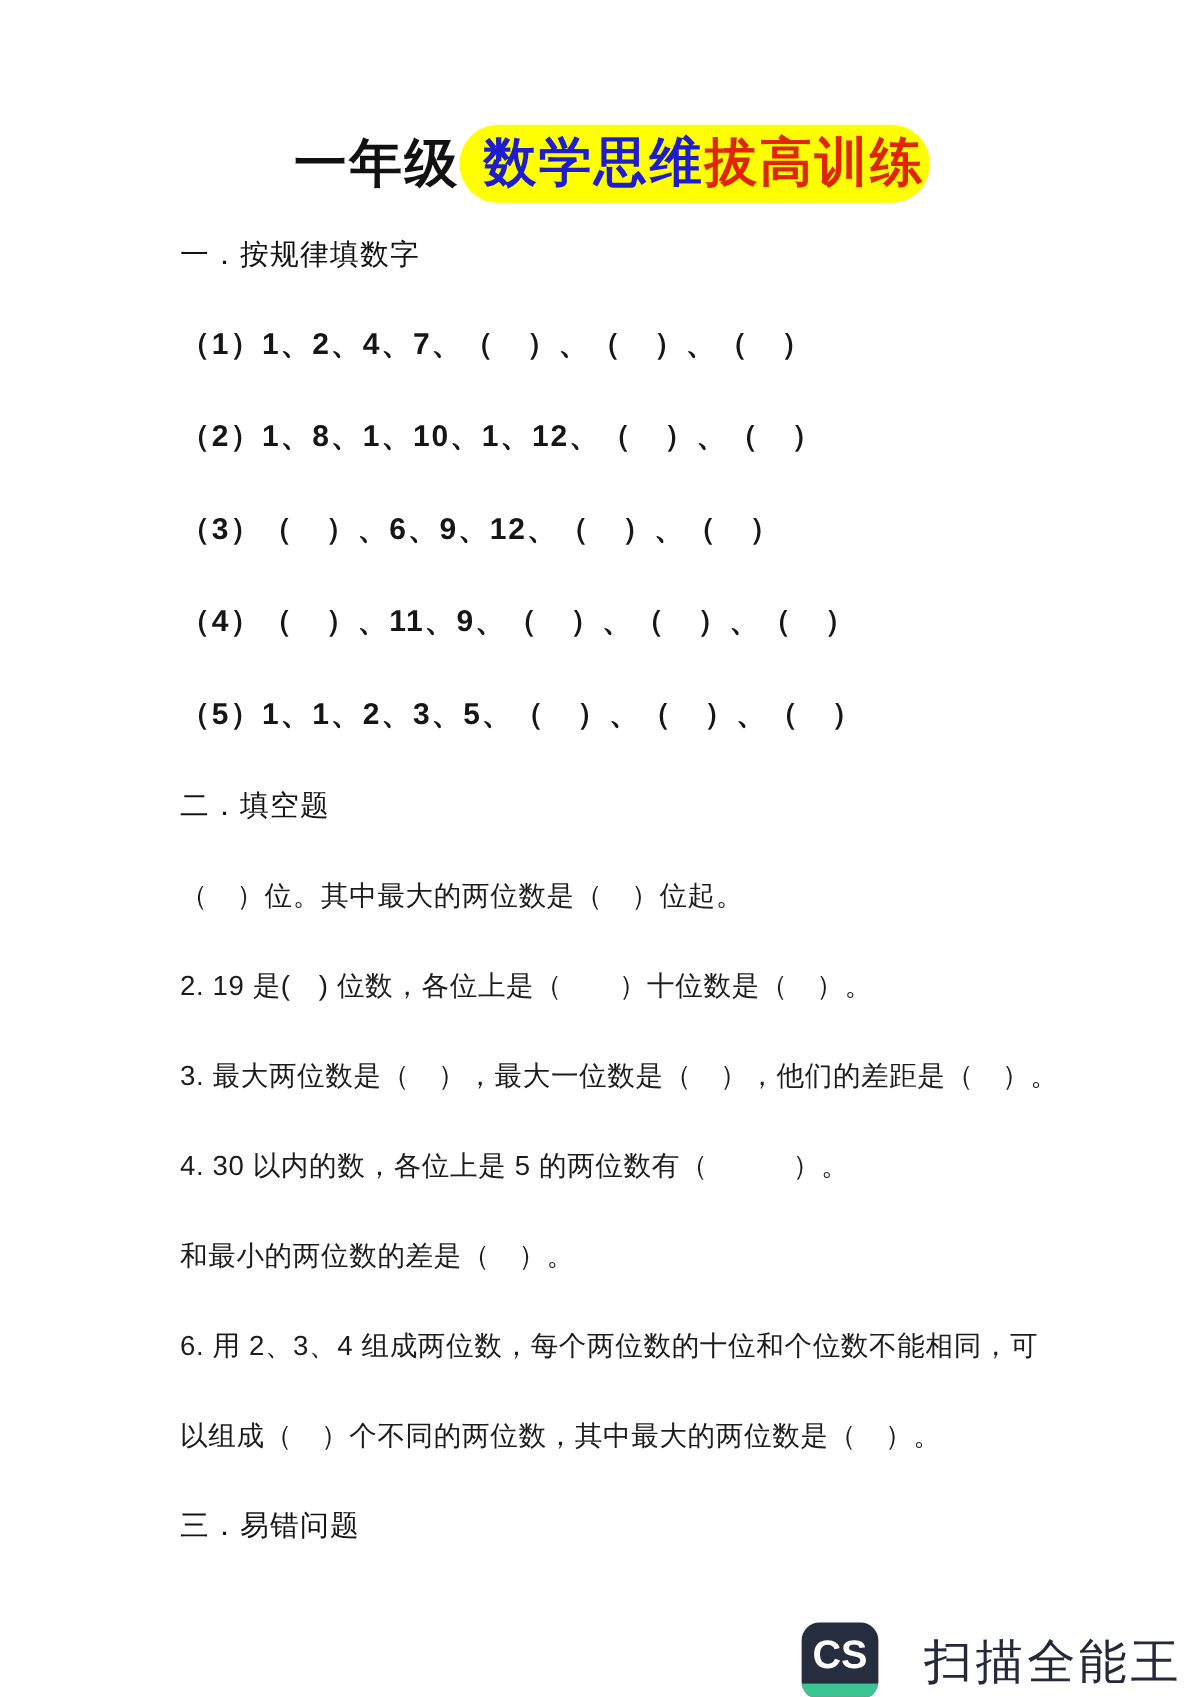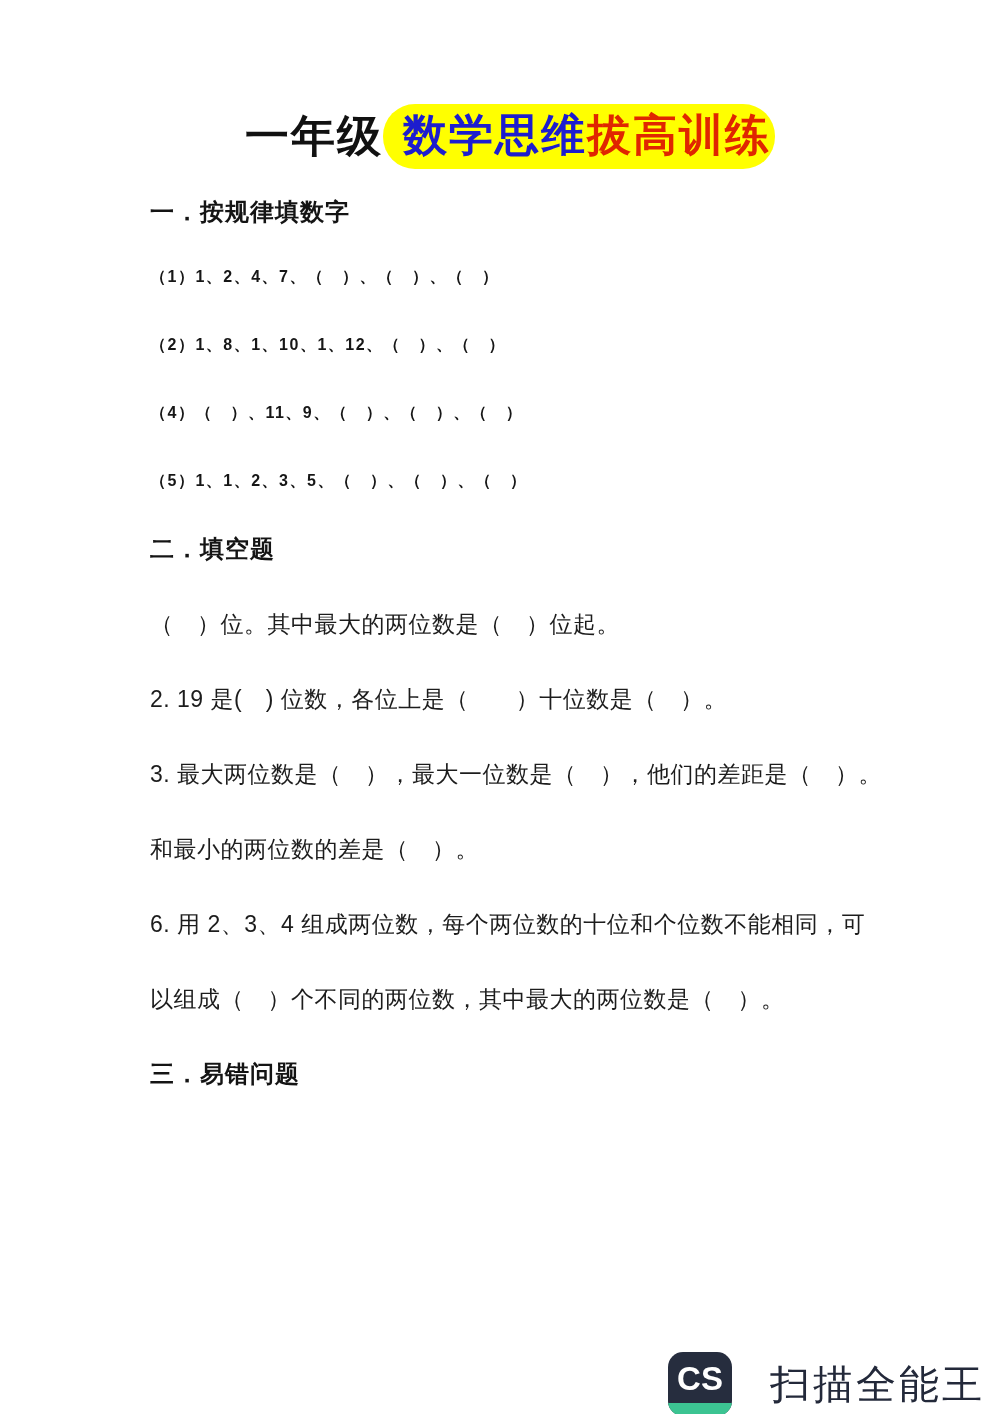--- a/index.html
+++ b/index.html
@@ -41,32 +41,32 @@
   }
   .title-blue { color: var(--title-blue, #1d1dce); }
   .title-red  { color: var(--title-red,  #e02600); }
 
   
   .sec-head {
     height: 46px;
     display: flex;
     align-items: center;
     font-size: 24px;
-    font-weight: 700;
+    font-weight: 400;
     color: #141414;
     letter-spacing: 1px;
   }
   .sec-head.tall { height: 52px; }
 
   
   .seq-line {
     height: 52px;
     display: flex;
     align-items: center;
-    font-size: 16px;
+    font-size: 25px;
     font-weight: 700;
     color: #161616;
     letter-spacing: 1.5px;
     white-space: nowrap;
   }
   .seq-group { margin-top: 5px; }
 
   
   .body-line {
     height: 52px;
@@ -140,30 +140,32 @@
     <h1 class="title-row">
       <span class="title-black">一年级</span>
         <span class="title-hl"><span class="title-blue">数学思维</span><span class="title-red">拔高训练</span></span>
     </h1>
 
     <div class="sec-head">一．按规律填数字</div>
 
     <div class="seq-group">
       <p class="seq-line">（1）1、2、4、7、（　）、（　）、（　）</p>
       <p class="seq-line">（2）1、8、1、10、1、12、（　）、（　）</p>
+      <p class="seq-line">（3）（　）、6、9、12、（　）、（　）</p>
       <p class="seq-line">（4）（　）、11、9、（　）、（　）、（　）</p>
       <p class="seq-line">（5）1、1、2、3、5、（　）、（　）、（　）</p>
     </div>
 
     <div class="sec-head tall">二．填空题</div>
 
     <div class="body-group">
       <p class="body-line">（　）位。其中最大的两位数是（　）位起。</p>
       <p class="body-line">2. 19 是(　) 位数，各位上是（　　）十位数是（　）。</p>
       <p class="body-line">3. 最大两位数是（　），最大一位数是（　），他们的差距是（　）。</p>
+      <p class="body-line">4. 30 以内的数，各位上是 5 的两位数有（　　　）。</p>
       <p class="body-line">和最小的两位数的差是（　）。</p>
       <p class="body-line">6. 用 2、3、4 组成两位数，每个两位数的十位和个位数不能相同，可</p>
       <p class="body-line">以组成（　）个不同的两位数，其中最大的两位数是（　）。</p>
     </div>
 
     <div class="sec3-head-wrap">
       <div class="sec-head tall">三．易错问题</div>
     </div>
 
   </div>

